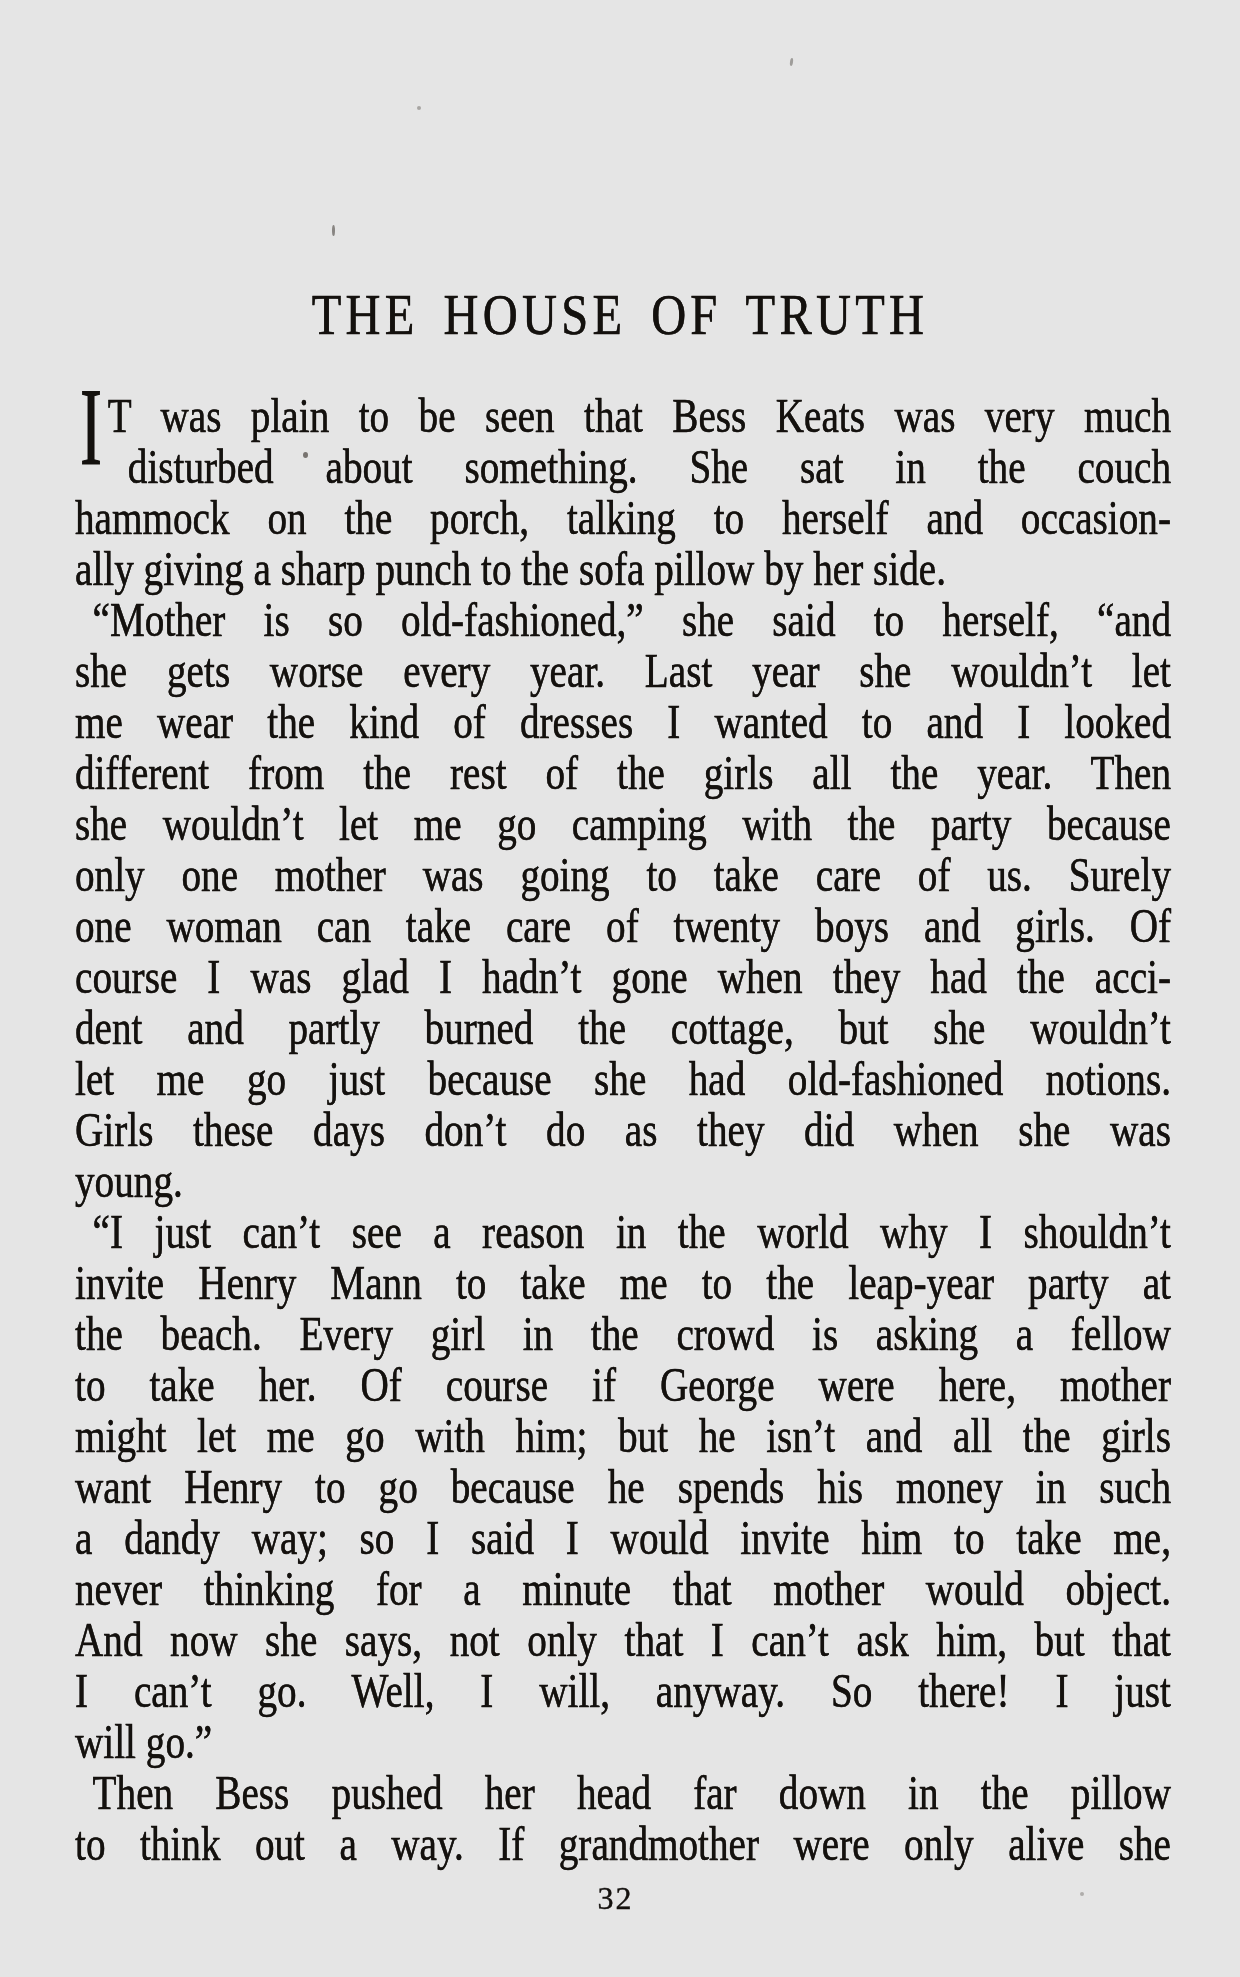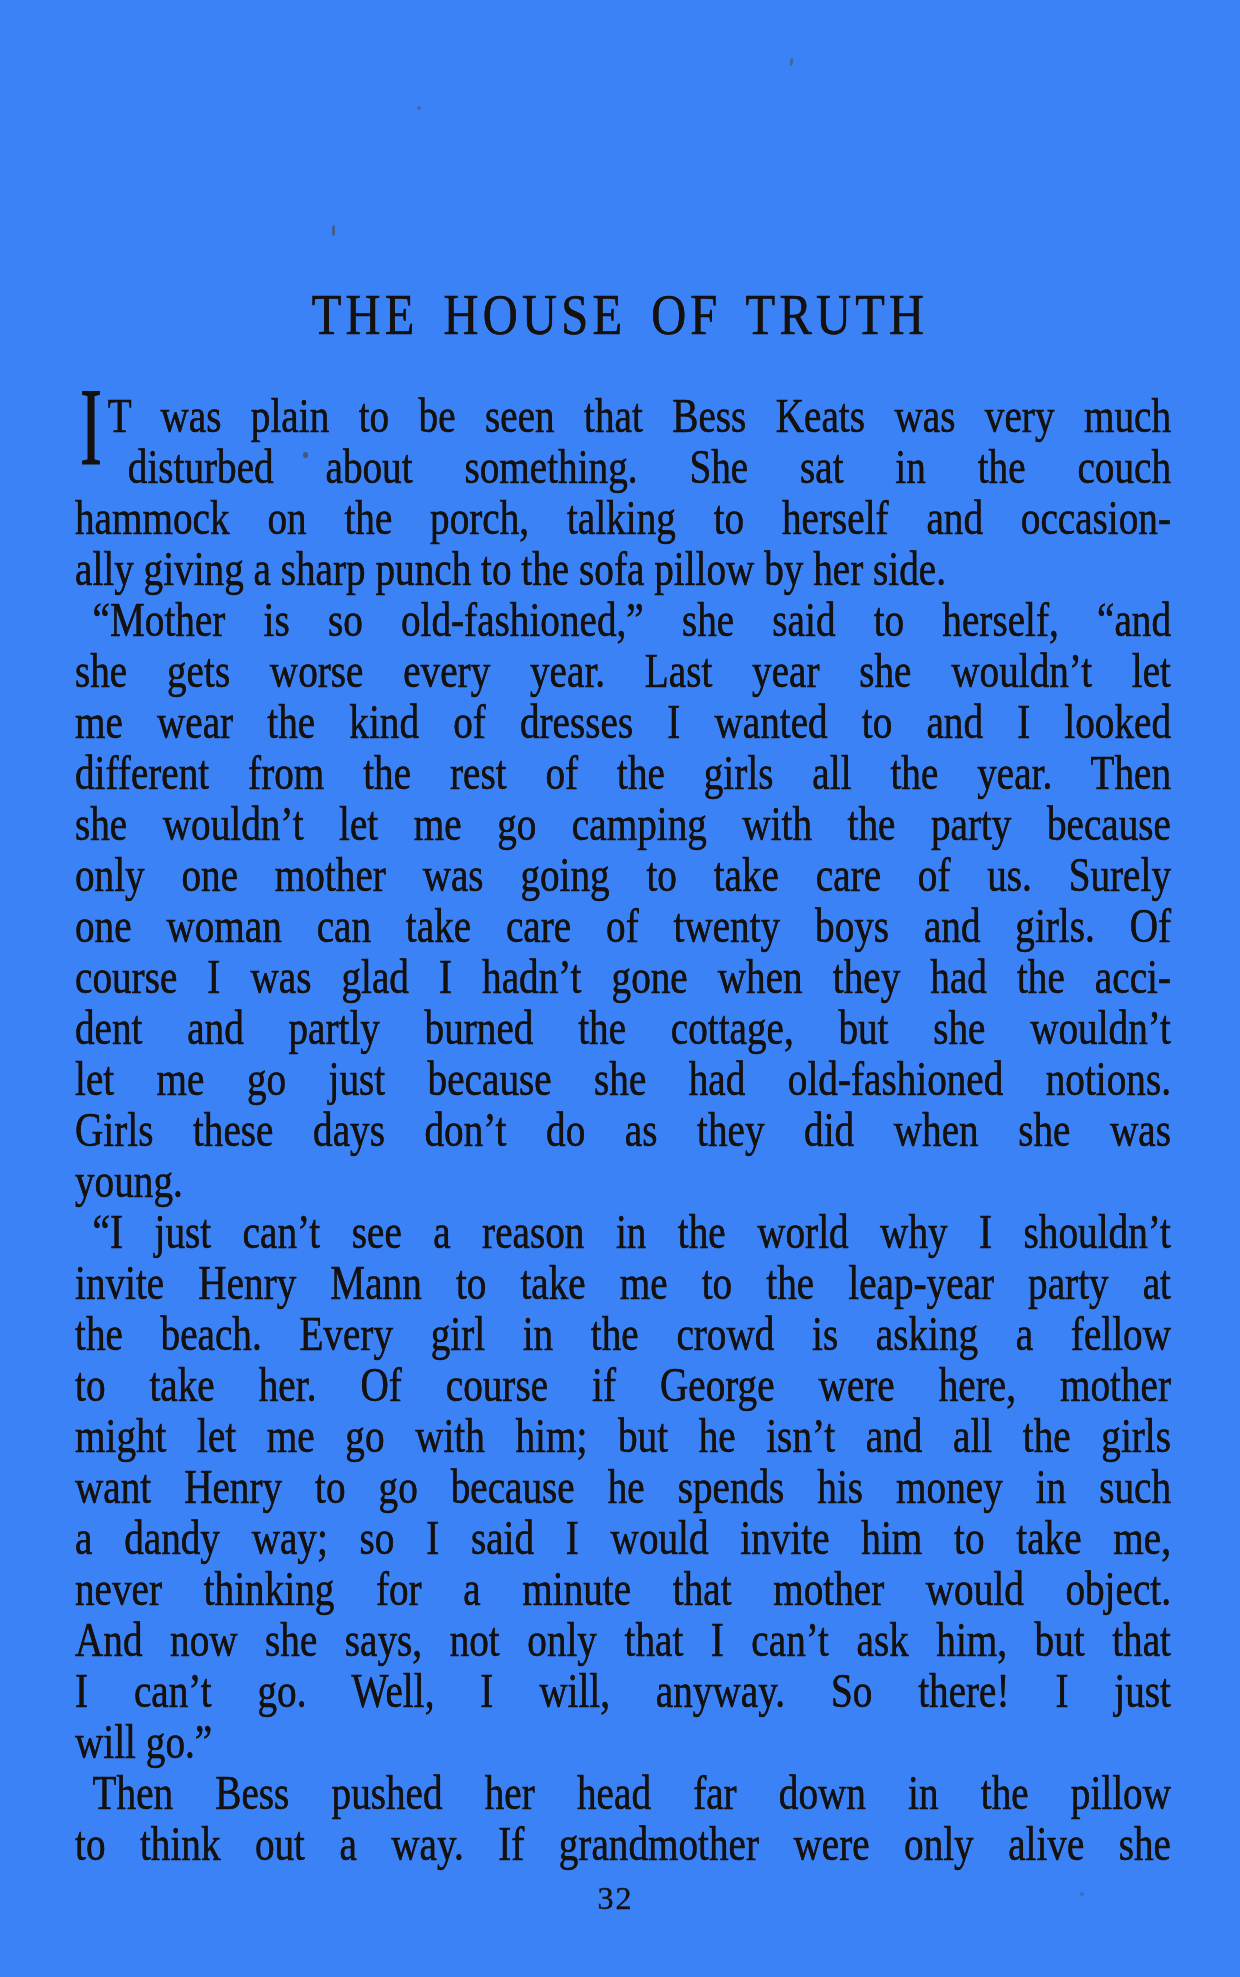--- a/index.html
+++ b/index.html
@@ -1,20 +1,20 @@
 <!DOCTYPE html>
 <html><head>
 <meta charset="utf-8">
 <title>Scanned Book Page</title>
 <style>
   html,body { margin:0; padding:0; background:#ffffff; }
   .page {
     position:relative;
     width:1240px; height:1977px;
-    background:#3b82f6;
+    background:#e5e5e5;
     overflow:hidden;
     font-family:"Liberation Serif", serif;
     color:#14110e;
   }
   .title {
     position:absolute;
     top:286px; left:0; right:0;
     margin:0;
     text-align:center;
     font-size:57px;

